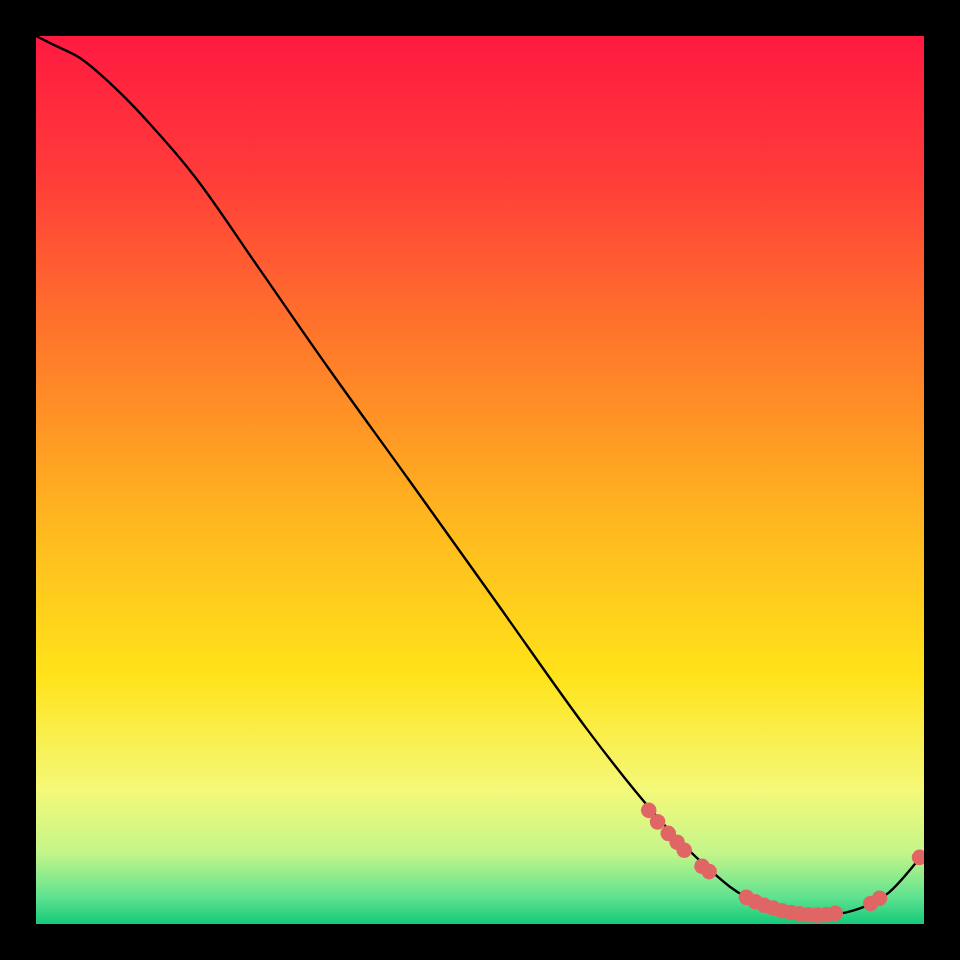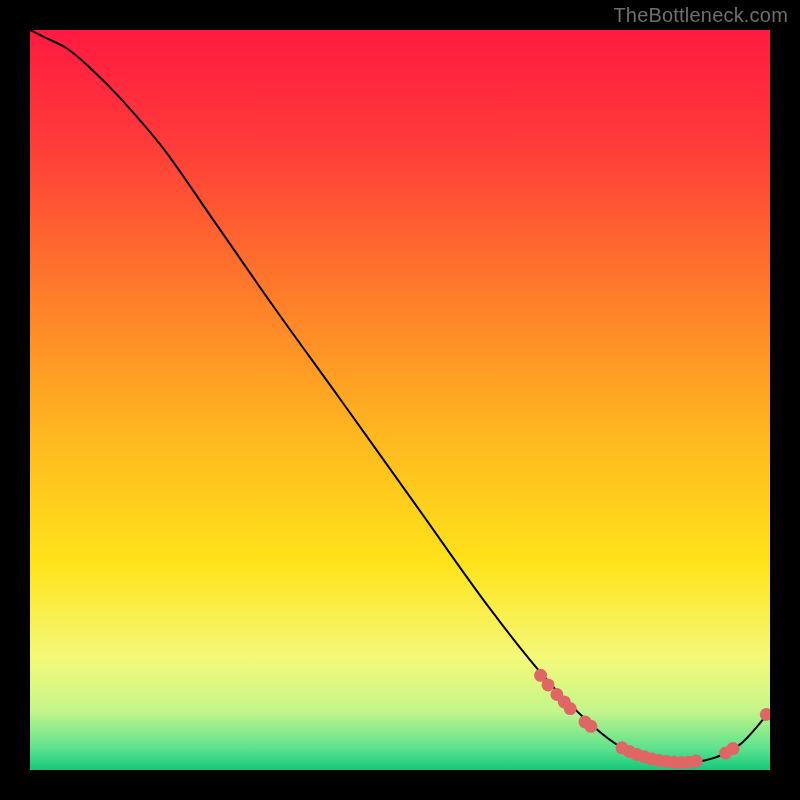--- a/index.html
+++ b/index.html
@@ -33,21 +33,20 @@
     top: 30px;
     width: 740px;
     height: 740px;
   }
   svg { display: block; }
 </style>
 </head>
 <body>
 
 <div class="outer">
-  <div class="watermark">TheBottleneck.com</div>
 
   <div class="plot">
     <svg id="chart-svg" width="740" height="740" viewBox="0 0 740 740">
       <defs>
         <linearGradient id="bg-grad" x1="0" y1="0" x2="0" y2="1">
             <stop offset="0%" stop-color="#ff1a40"></stop>
             <stop offset="15%" stop-color="#ff3a3a"></stop>
             <stop offset="35%" stop-color="#ff7a2a"></stop>
             <stop offset="55.00000000000001%" stop-color="#ffb81f"></stop>
             <stop offset="72%" stop-color="#ffe31a"></stop>

